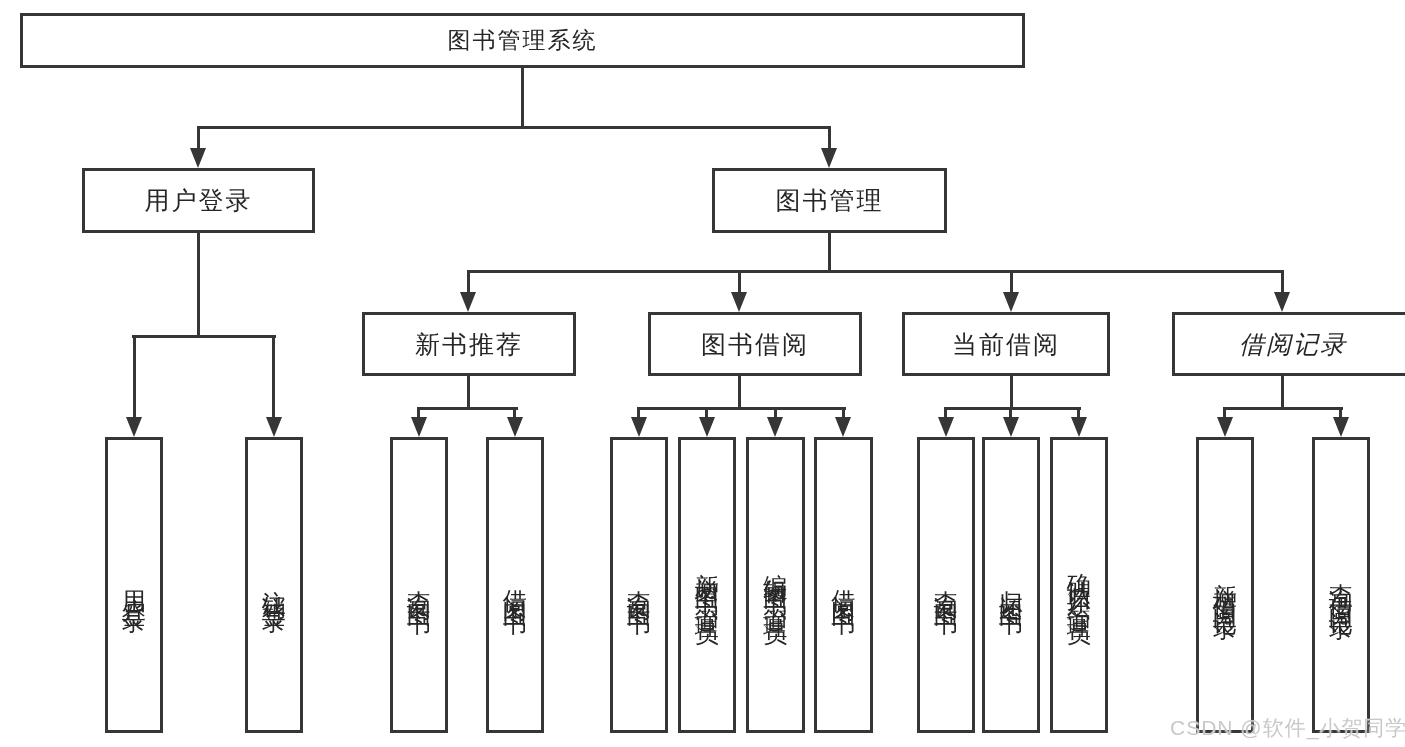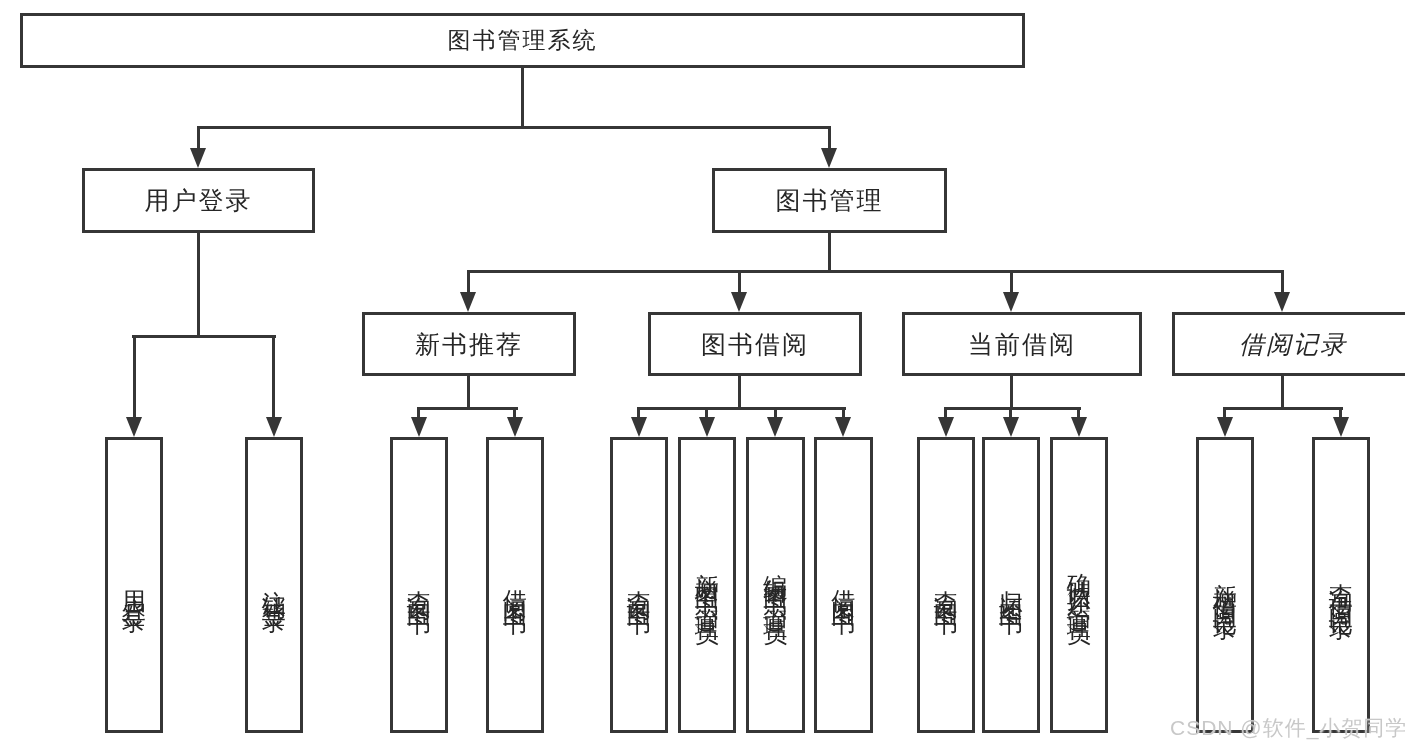--- a/index.html
+++ b/index.html
@@ -67,21 +67,21 @@
   <div class="box" style="left:362px;top:312px;width:214px;height:64px;">
     <span class="hlabel">新书推荐</span>
   </div>
 
   <div class="box" style="left:712px;top:168px;width:235px;height:65px;">
     <span class="hlabel">图书管理</span>
   </div>
   <div class="box" style="left:648px;top:312px;width:214px;height:64px;">
     <span class="hlabel">图书借阅</span>
   </div>
-  <div class="box" style="left:902px;top:312px;width:240px;height:64px;">
+  <div class="box" style="left:902px;top:312px;width:208px;height:64px;">
     <span class="hlabel">当前借阅</span>
   </div>
   <div class="box" style="left:1172px;top:312px;width:242px;height:64px;font-style:italic;">
     <span class="hlabel">借阅记录</span>
   </div>
 
   <div class="box leaf" style="left:105px;top:437px;width:58px;height:296px;">
     <span>用户登录</span>
   </div>
   <div class="box leaf" style="left:245px;top:437px;width:58px;height:296px;">

